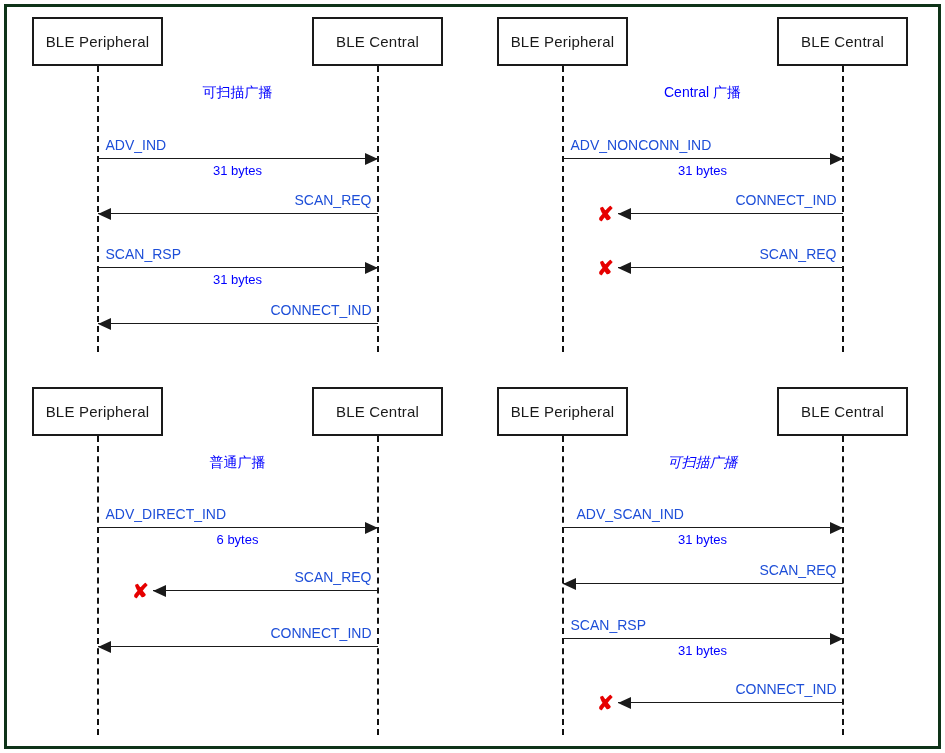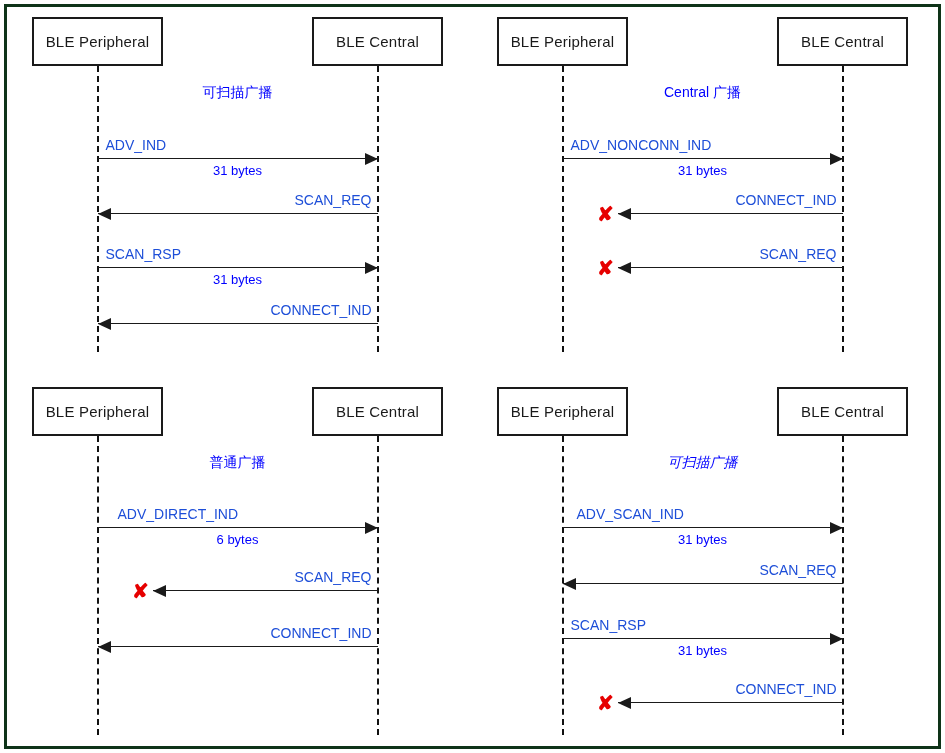--- a/index.html
+++ b/index.html
@@ -162,21 +162,21 @@
           <span>BLE Peripheral</span>
         </div>
         <div class="actor-box" style="left: 312px; top: 387px; width: 131px; height: 49px;">
           <span>BLE Central</span>
         </div>
         <div class="lifeline" style="left: 96.5px; top: 436px; height: 299px;"></div>
         <div class="lifeline" style="left: 376.5px; top: 436px; height: 299px;"></div>
         <div class="scenario-title" style="left: 237.5px; top: 454px;">普通广播</div>
         <div class="msg-line" style="left: 97.5px; top: 527px; width: 280px;"></div>
         <div class="arrow-head right" style="top: 522px; left: 364.5px;"></div>
-        <div class="msg-label lbl-left" style="top: 506px; left: 105.5px; margin-left: 12px;">ADV_DIRECT_IND</div>
+        <div class="msg-label lbl-left" style="top: 506px; left: 105.5px;">ADV_DIRECT_IND</div>
         <div class="size-label" style="left: 237.5px; top: 532px;">6 bytes</div>
         <div class="msg-line" style="left: 152.5px; top: 590px; width: 225px;"></div>
         <div class="arrow-head left" style="top: 585px; left: 152.5px;"></div>
         <div class="msg-label lbl-right" style="top: 569px; left: 0px; width: 371.5px;">SCAN_REQ</div>
         <div class="block-x" style="left: 140.5px; top: 591px;">✘</div>
         <div class="msg-line" style="left: 97.5px; top: 646px; width: 280px;"></div>
         <div class="arrow-head left" style="top: 641px; left: 97.5px;"></div>
         <div class="msg-label lbl-right" style="top: 625px; left: 0px; width: 371.5px;">CONNECT_IND</div>
       </div>
       <div class="quadrant" style="left: 0px; top: 0px;">

